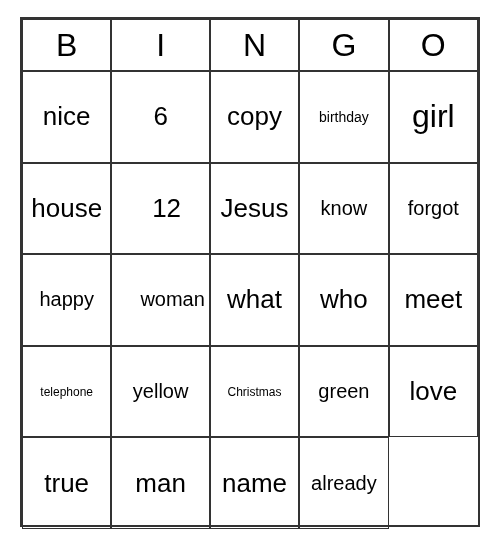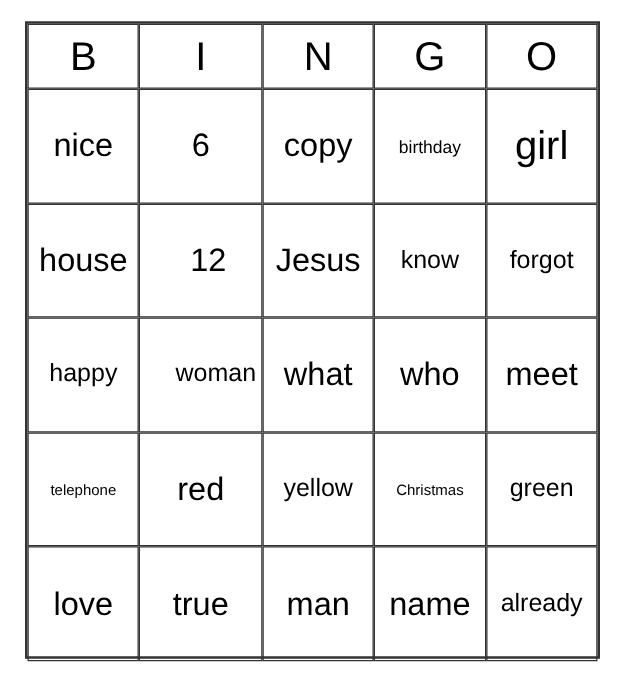--- a/index.html
+++ b/index.html
@@ -66,21 +66,20 @@
     <div class="cell data-cell" style="font-size: 26px; padding-left: 16px;">12</div>
     <div class="cell data-cell" style="font-size: 26px;">Jesus</div>
     <div class="cell data-cell" style="font-size: 20px;">know</div>
     <div class="cell data-cell" style="font-size: 20px; text-align: center;">forgot</div>
     <div class="cell data-cell" style="font-size: 20px;">happy</div>
     <div class="cell data-cell" style="font-size: 20px; padding-left: 28px;">woman</div>
     <div class="cell data-cell" style="font-size: 26px;">what</div>
     <div class="cell data-cell" style="font-size: 26px;">who</div>
     <div class="cell data-cell" style="font-size: 26px;">meet</div>
     <div class="cell data-cell" style="font-size: 12px;">telephone</div>
-    <div class="cell data-cell" style="font-size: 26px;">red</div>
     <div class="cell data-cell" style="font-size: 20px;">yellow</div>
     <div class="cell data-cell" style="font-size: 12px;">Christmas</div>
     <div class="cell data-cell" style="font-size: 20px;">green</div>
     <div class="cell data-cell" style="font-size: 26px;">love</div>
     <div class="cell data-cell" style="font-size: 26px;">true</div>
     <div class="cell data-cell" style="font-size: 26px;">man</div>
     <div class="cell data-cell" style="font-size: 26px;">name</div>
     <div class="cell data-cell" style="font-size: 20px;">already</div>
   </div>
 

